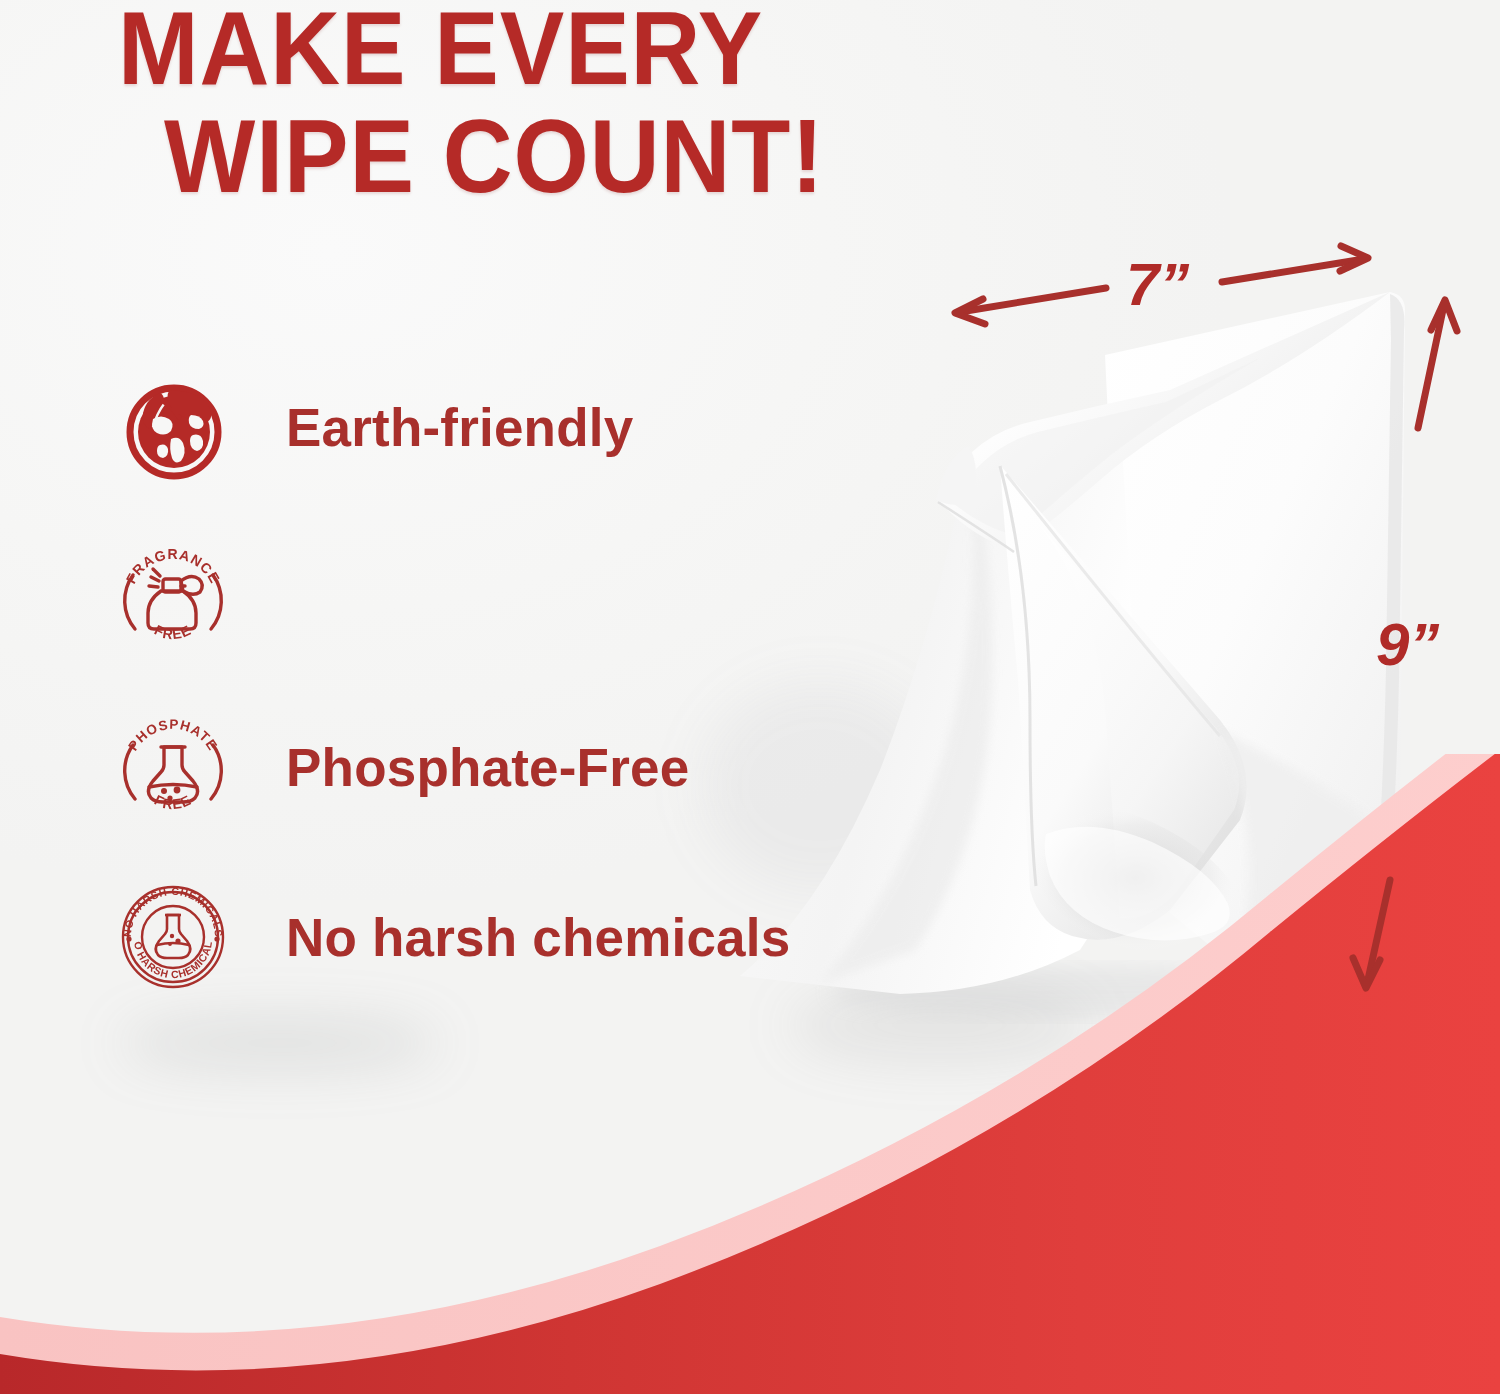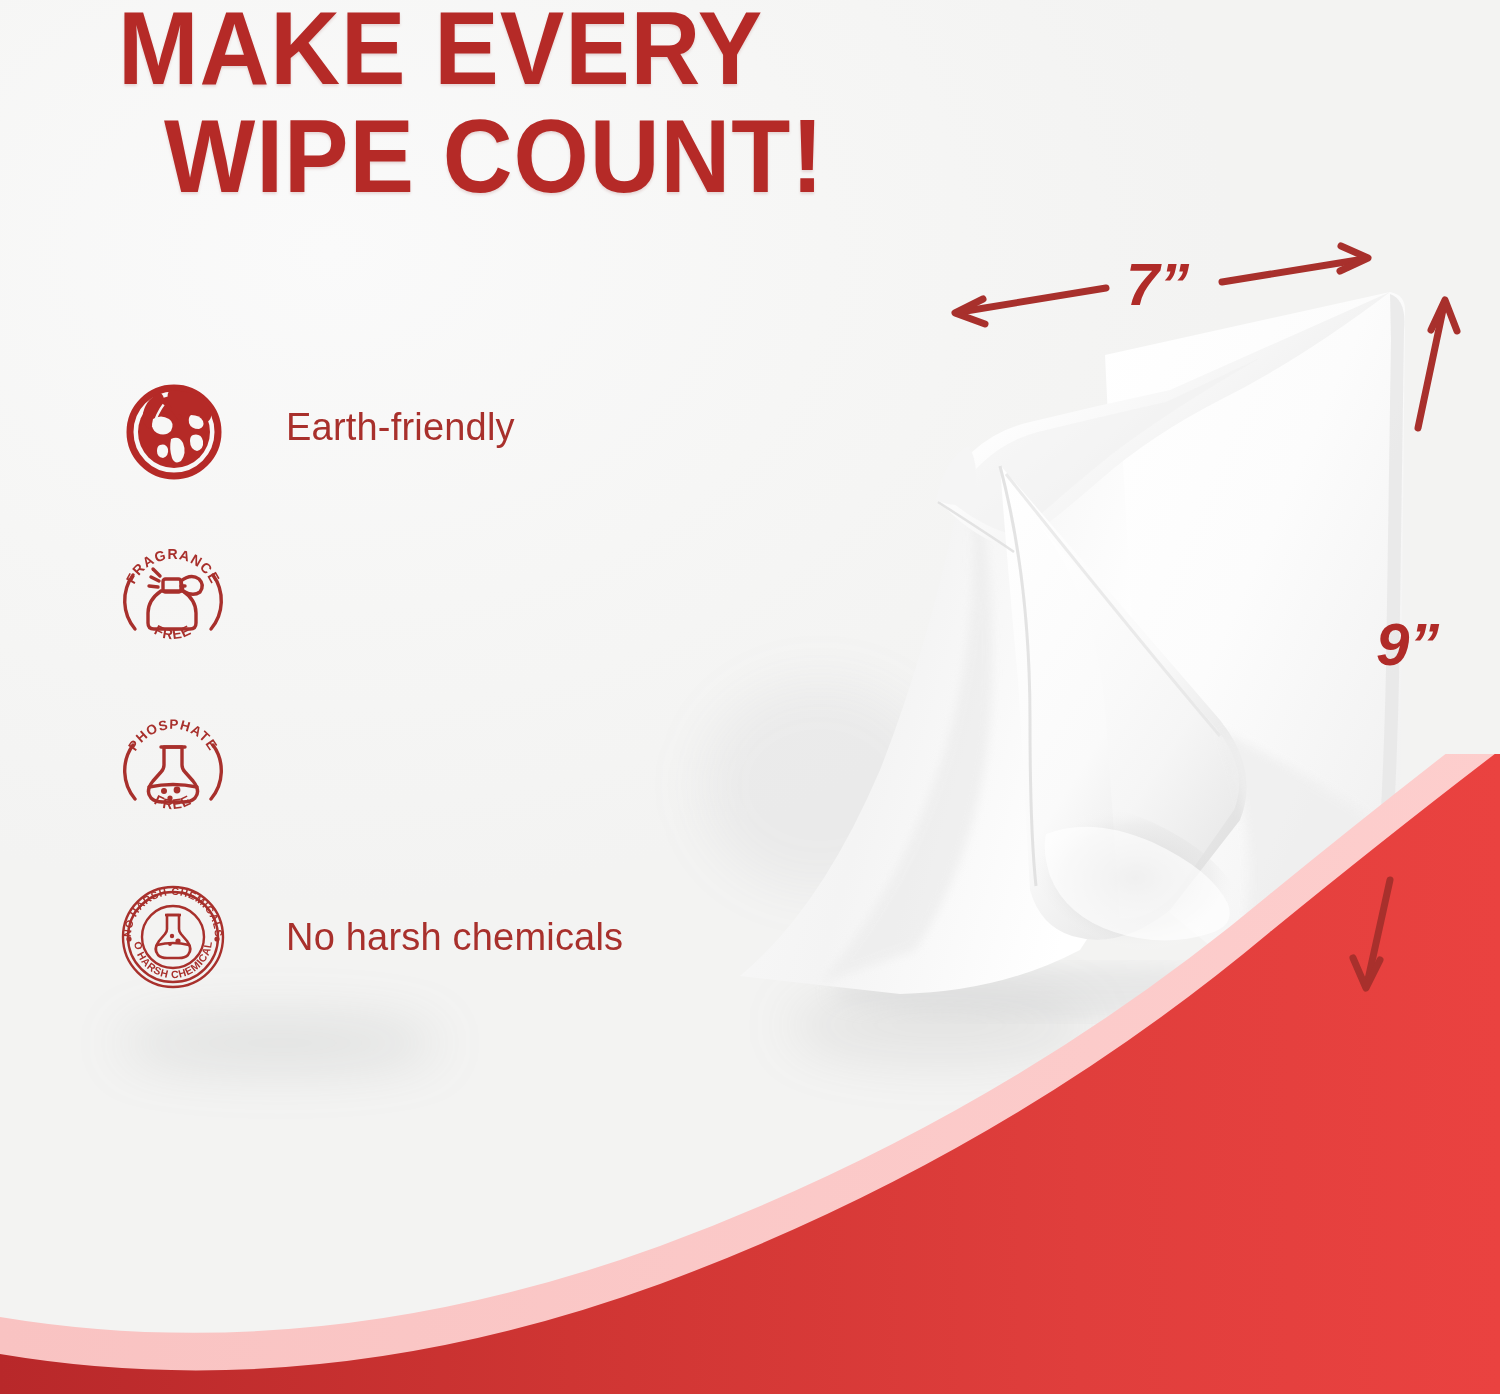--- a/index.html
+++ b/index.html
@@ -70,22 +70,22 @@
     width:122px;
     min-width:122px;
     height:122px;
     display:flex;
     align-items:center;
     justify-content:center;
   }
   .feature-icon svg { display:block; }
   .feature-label {
     margin-left:52px;
-    font-size:38px;
-    font-weight:400;
+    font-size:53px;
+    font-weight:700;
     color:#a8302c;
     letter-spacing:.2px;
     white-space:nowrap;
   }
 
   
   #wipe {
     position:absolute;
     left:700px;
     top:250px;
@@ -301,20 +301,21 @@
           <g fill="#a8302c" font-family="Liberation Sans, sans-serif" font-weight="700" font-size="13.5" letter-spacing="1">
             <text>
               <textPath href="#phosTop" startOffset="50%" text-anchor="middle">PHOSPHATE</textPath>
             </text>
             <text font-size="14">
               <textPath href="#phosBot" startOffset="50%" text-anchor="middle">FREE</textPath>
             </text>
           </g>
         </svg>
       </div>
+      <div class="feature-label">Phosphate-Free</div>
     </div>
 
     <div class="feature-row">
       <div class="feature-icon">
         <svg width="112" height="112" viewBox="0 0 112 112">
           <defs>
             <path id="sealTop" d="M 14,56 A 42,42 0 0 1 98,56" fill="none"></path>
             <path id="sealBot" d="M 17,58 A 39,39 0 0 0 95,58" fill="none"></path>
           </defs>
           <g stroke="#a8302c" fill="none" stroke-width="2.4">

